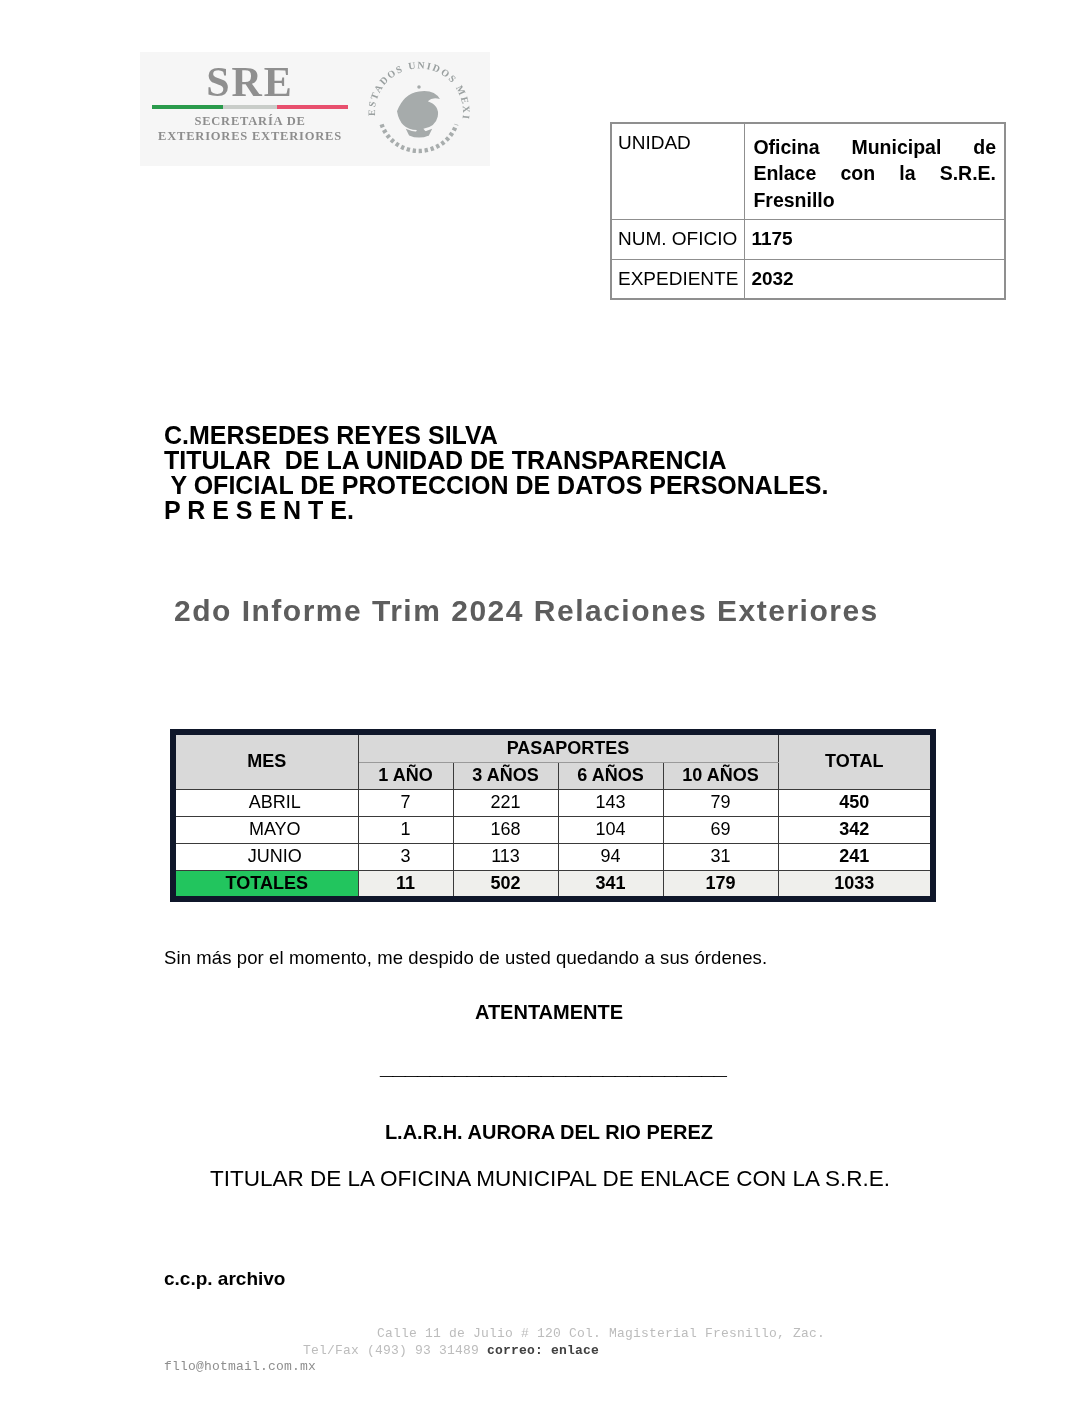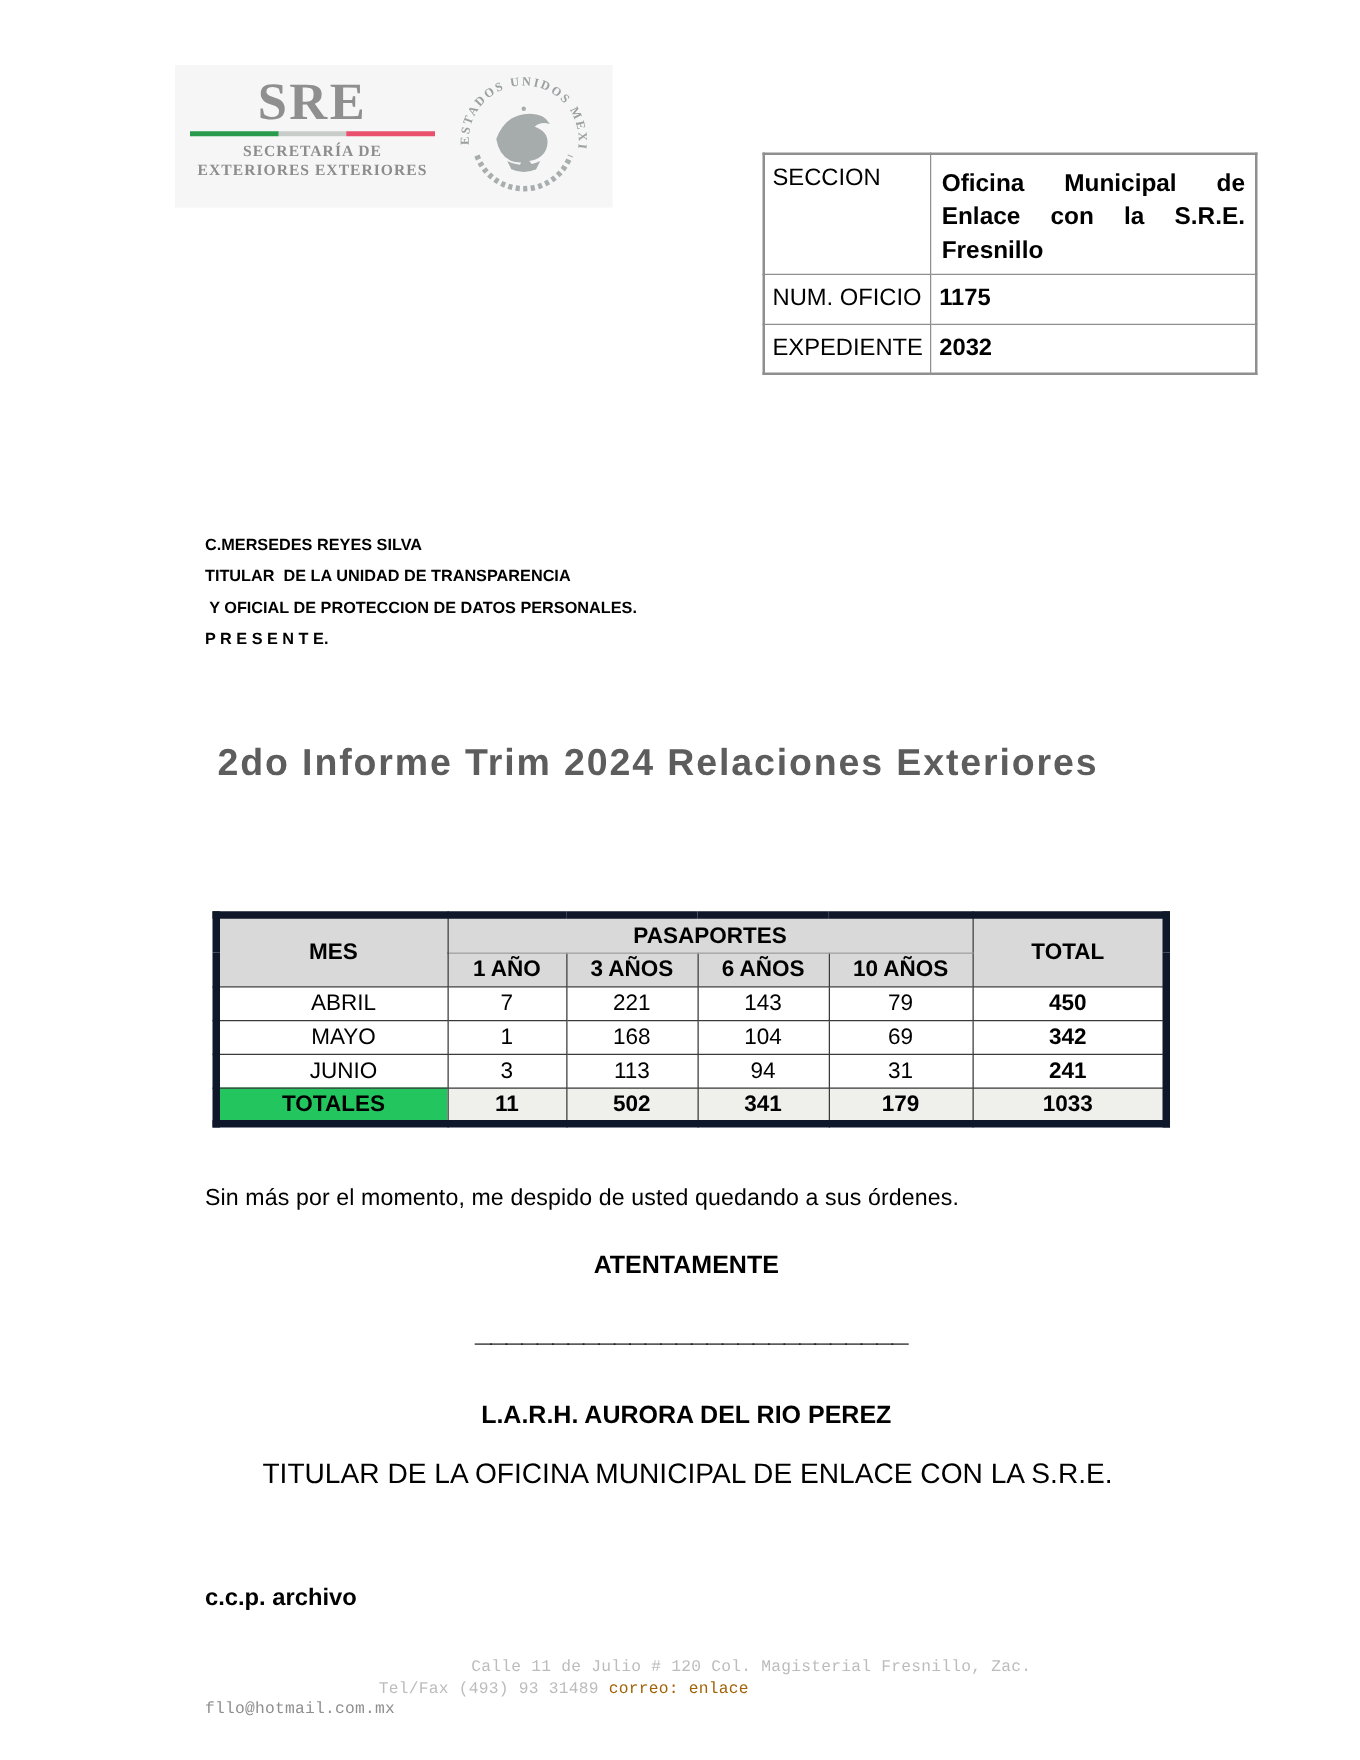--- a/index.html
+++ b/index.html
@@ -28,21 +28,21 @@
   .info-table td.lbl { width:128px; vertical-align:middle; }
   .info-table tr.first td.lbl { vertical-align:top; padding-top:8px; }
   .info-table td.val { font-weight:bold; text-align:left; vertical-align:middle; }
   .info-table tr.first td.val { text-align:justify; text-align-last:left; padding:10px 8px 6px 8px; line-height:1.35; font-size:19.5px; }
   .info-table tr.first { height:92px; }
   .info-table tr.r2 { height:40px; }
   .info-table tr.r3 { height:40px; }
 
   
   .date-line { position:absolute; top:368px; right:233px; font-weight:bold; font-size:19px; letter-spacing:0.2px; }
-  .addressee { position:absolute; left:164px; top:423px; font-weight:bold; font-size:13px; line-height:25px; }
+  .addressee { position:absolute; left:164px; top:423px; font-weight:bold; font-size:25px; line-height:25px; }
   .addressee div { white-space:pre; }
   .doc-title { position:absolute; left:174px; top:594px; font-size:30px; font-weight:bold;
     color:#5d5d5d; letter-spacing:1.5px; }
 
   
   .pass-table { position:absolute; left:170px; top:729px; border-collapse:collapse;
     border:6px solid #0f172a; font-size:18px; }
   .pass-table th, .pass-table td { border:1px solid #3a3a3a; padding:2px 4px; text-align:center; }
   .pass-table th { background:#d9d9d9; font-weight:bold; }
   .pass-table th.group { border-bottom:1px solid #9a9a9a; height:30px; }
@@ -62,21 +62,21 @@
     letter-spacing:-1px; color:#000; }
   .signer-name { position:absolute; left:0; top:1121px; width:1098px; text-align:center;
     font-weight:bold; font-size:20px; }
   .signer-title { position:absolute; left:0; top:1166px; width:1100px; text-align:center; font-size:22.5px; }
   .ccp { position:absolute; left:164px; top:1268px; font-weight:bold; font-size:19px; }
 
   
   .footer-line { font-family:"Liberation Mono", monospace; font-size:13px; letter-spacing:0.2px; }
   .f1 { position:absolute; left:377px; top:1326px; color:#bcbcbc; }
   .f2 { position:absolute; left:303px; top:1343px; color:#bcbcbc; }
-  .f2 .bold { font-weight:normal; color:#a16207; }
+  .f2 .bold { font-weight:bold; color:#404040; }
   .f3 { position:absolute; left:164px; top:1359px; color:#8e8e8e; font-weight:normal; }
 </style>
 </head>
 <body>
 
 <div class="page">
 
   <div class="logo-block">
     <div class="sre-wordmark">
       <div class="sre-acronym">SRE</div>
@@ -102,21 +102,21 @@
         <path d="M30 52 q6 -16 20 -18 q14 -2 19 7 q-7 -2 -11 2 q11 4 9 14 q-2 9 -13 11 l5 6 l-13 0 l2 -5 q-15 0 -18 -17 z" fill="#a6abab"></path>
         <path d="M38 68 q12 6 24 0 l-3 6 q-9 4 -18 0 z" fill="#a6abab"></path>
         <circle cx="50" cy="30" r="1.6" fill="#a6abab"></circle>
       </svg>
     </div>
   </div>
 
   <table class="info-table">
     <tbody>
         <tr class="first">
-      <td class="lbl">SECCION</td>
+      <td class="lbl">UNIDAD</td>
       <td class="val">Oficina Municipal de Enlace con la S.R.E. Fresnillo</td>
     </tr>
     <tr class="r2">
       <td class="lbl">NUM. OFICIO</td>
       <td class="val">1175</td>
     </tr>
     <tr class="r3">
       <td class="lbl">EXPEDIENTE</td>
       <td class="val">2032</td>
     </tr>

